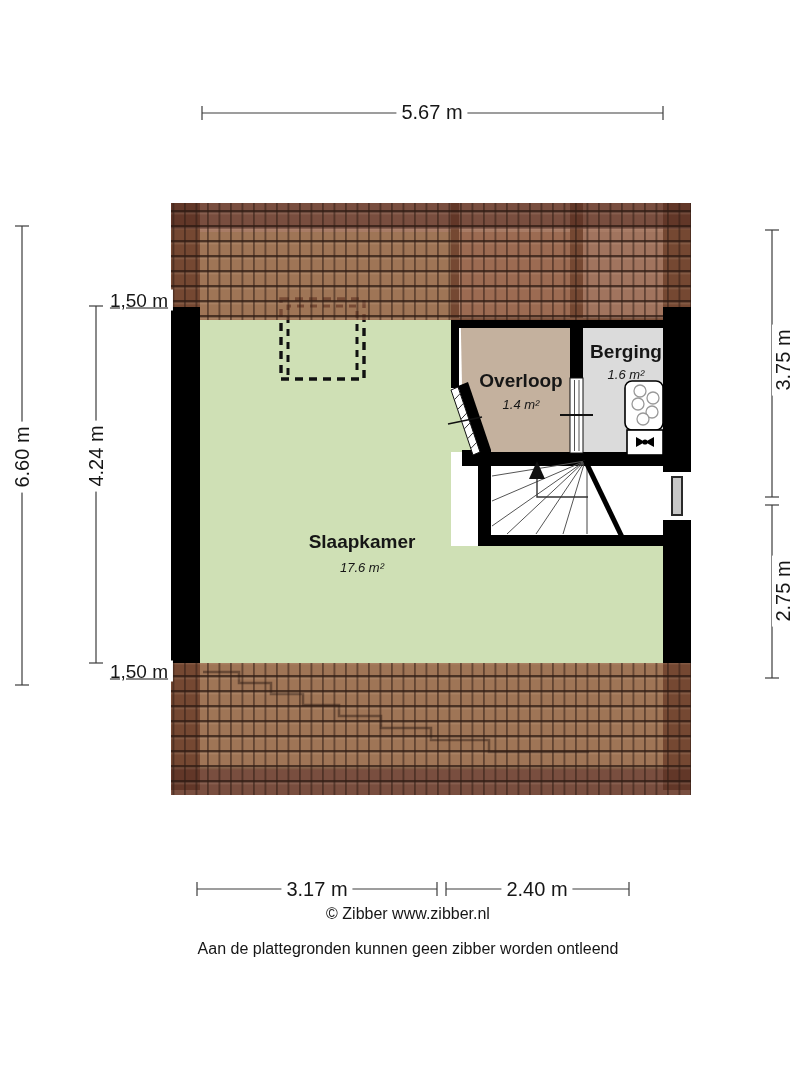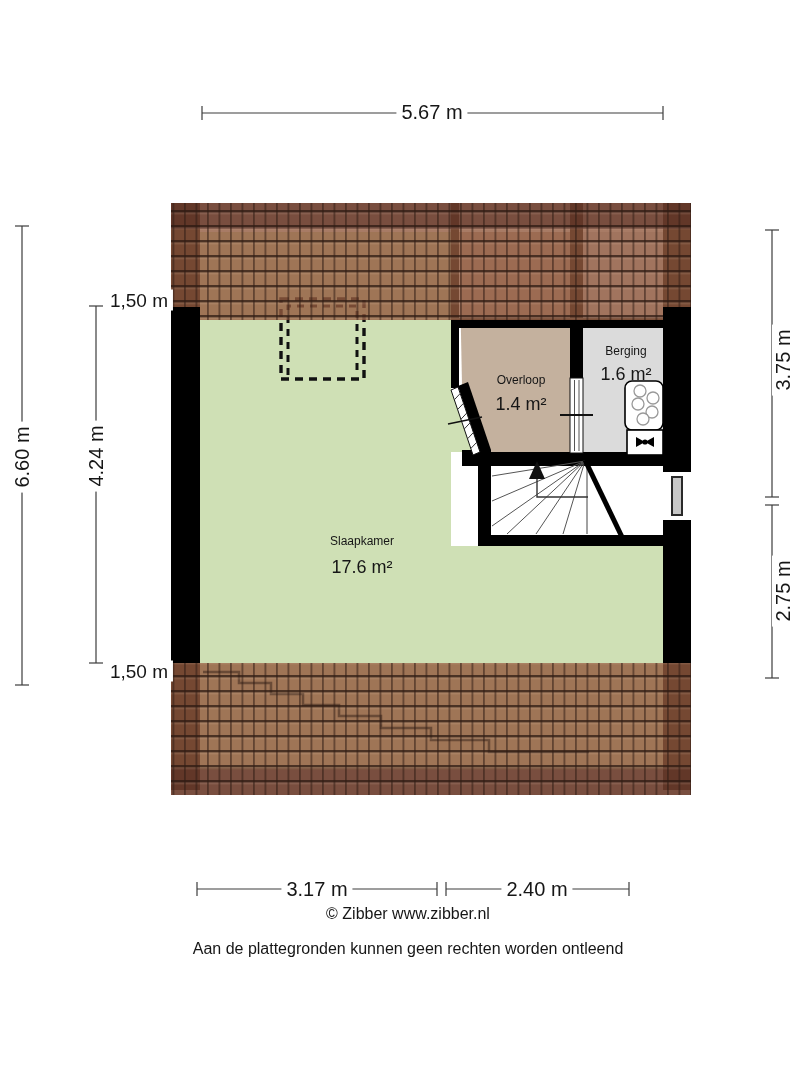--- a/index.html
+++ b/index.html
@@ -3,23 +3,23 @@
 <meta charset="utf-8">
 <style>
   html,body{margin:0;padding:0;background:#ffffff;}
   #page{position:relative;width:810px;height:1080px;background:#ffffff;overflow:hidden;
         font-family:"Liberation Sans",sans-serif;}
   #plan-svg{position:absolute;left:0;top:0;}
   .lbl{position:absolute;transform:translate(-50%,-50%);white-space:nowrap;line-height:1;
        color:#161616;background:#ffffff;padding:1px 5px;}
   .lbl.vert{transform:translate(-50%,-50%) rotate(-90deg);}
   .lbl.dim{font-size:20px;}
-  .lbl.dim-small{font-size:19px;}
-  .lbl.room-name{background:transparent;font-size:12px;padding:0;}
-  .lbl.room-area{background:transparent;font-size:18px;padding:0;}
+  .lbl.dim-small{font-size:19px;text-decoration:underline;}
+  .lbl.room-name{background:transparent;font-size:19px;padding:0;font-weight:bold;}
+  .lbl.room-area{background:transparent;font-size:13px;padding:0;font-style:italic;}
   .lbl.footer-line{background:transparent;font-size:16px;padding:0;}
 </style>
 </head>
 <body>
 
 <div id="page">
 
   <svg id="plan-svg" width="810" height="1080" viewBox="0 0 810 1080">
     <defs>
       <pattern id="tiles" width="11.5" height="15" patternUnits="userSpaceOnUse">
@@ -169,16 +169,16 @@
   <div class="lbl dim" style="left:317px;top:889px;">3.17 m</div>
   <div class="lbl dim" style="left:537px;top:889px;text-align:right;">2.40 m</div>
 
   <div class="lbl room-name" style="left:362px;top:541px;text-align:right;">Slaapkamer</div>
   <div class="lbl room-area" style="left:362px;top:567px;">17.6 m²</div>
   <div class="lbl room-name" style="left:521px;top:380px;">Overloop</div>
   <div class="lbl room-area" style="left:521px;top:404px;">1.4 m²</div>
   <div class="lbl room-name" style="left:626px;top:351px;">Berging</div>
   <div class="lbl room-area" style="left:626px;top:374px;">1.6 m²</div>
 
-  <div class="lbl footer-line" style="left:408px;top:949px;">Aan de plattegronden kunnen geen rechten worden ontleend</div>
+  <div class="lbl footer-line" style="left:408px;top:949px;">Aan de plattegronden kunnen geen zibber worden ontleend</div>
   <div class="lbl footer-line" style="left:408px;top:914px;">© Zibber www.zibber.nl</div>
 
 </div>
 
 </body></html>

